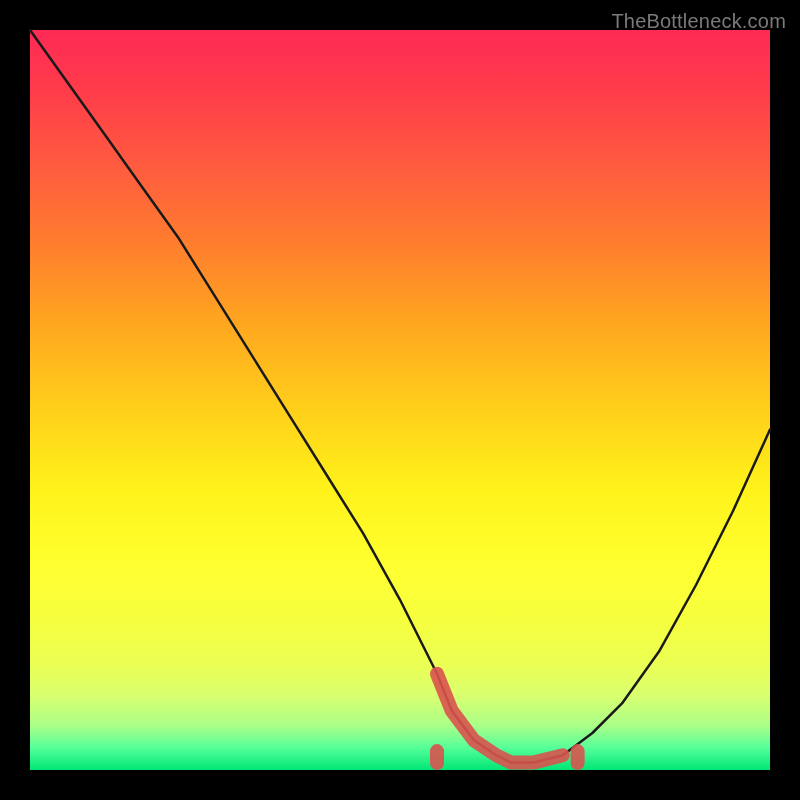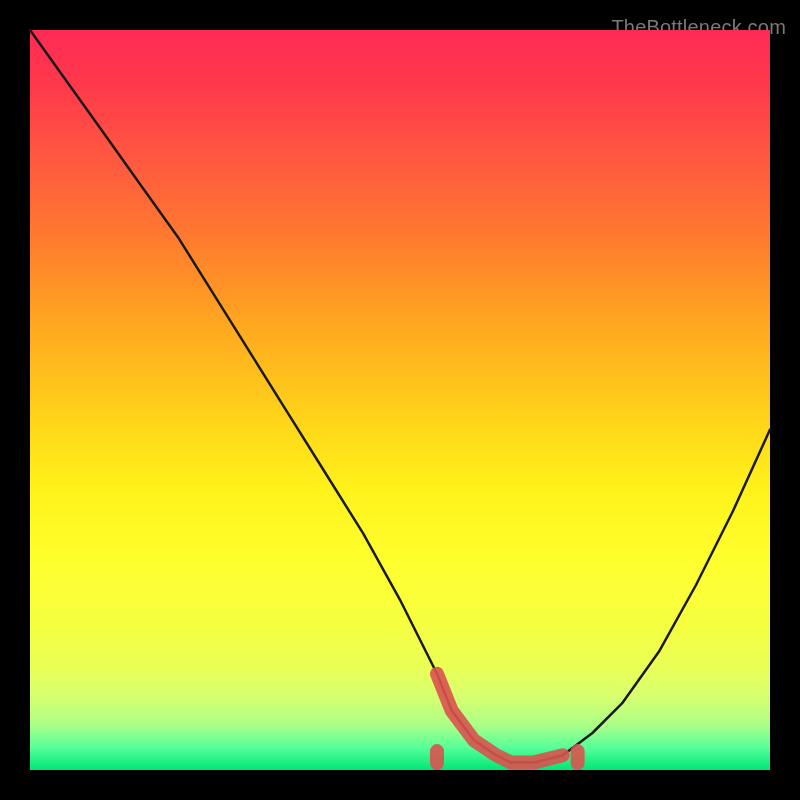--- a/index.html
+++ b/index.html
@@ -35,21 +35,21 @@
       #f6ff3f 80%,
       #eaff55 86%,
       #d8ff70 90%,
       #aaff88 94%,
       #55ff99 97%,
       #00e676 100%
     );
   }
   .watermark {
     position: absolute;
-    top: 16px;
+    top: 10px;
     right: 14px;
     color: #7a7a7a;
     font-size: 20px;
     font-weight: 400;
     letter-spacing: 0.2px;
     user-select: none;
   }
   svg.curve {
     position: absolute;
     inset: 0;

